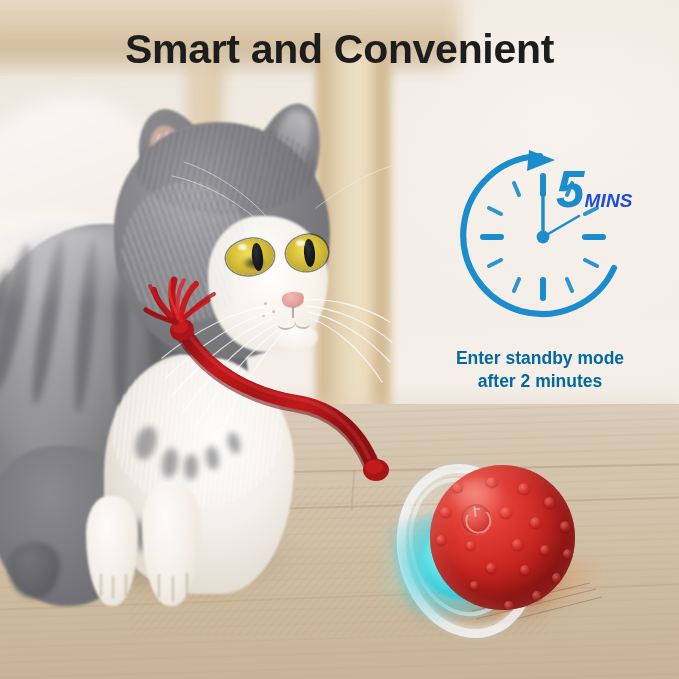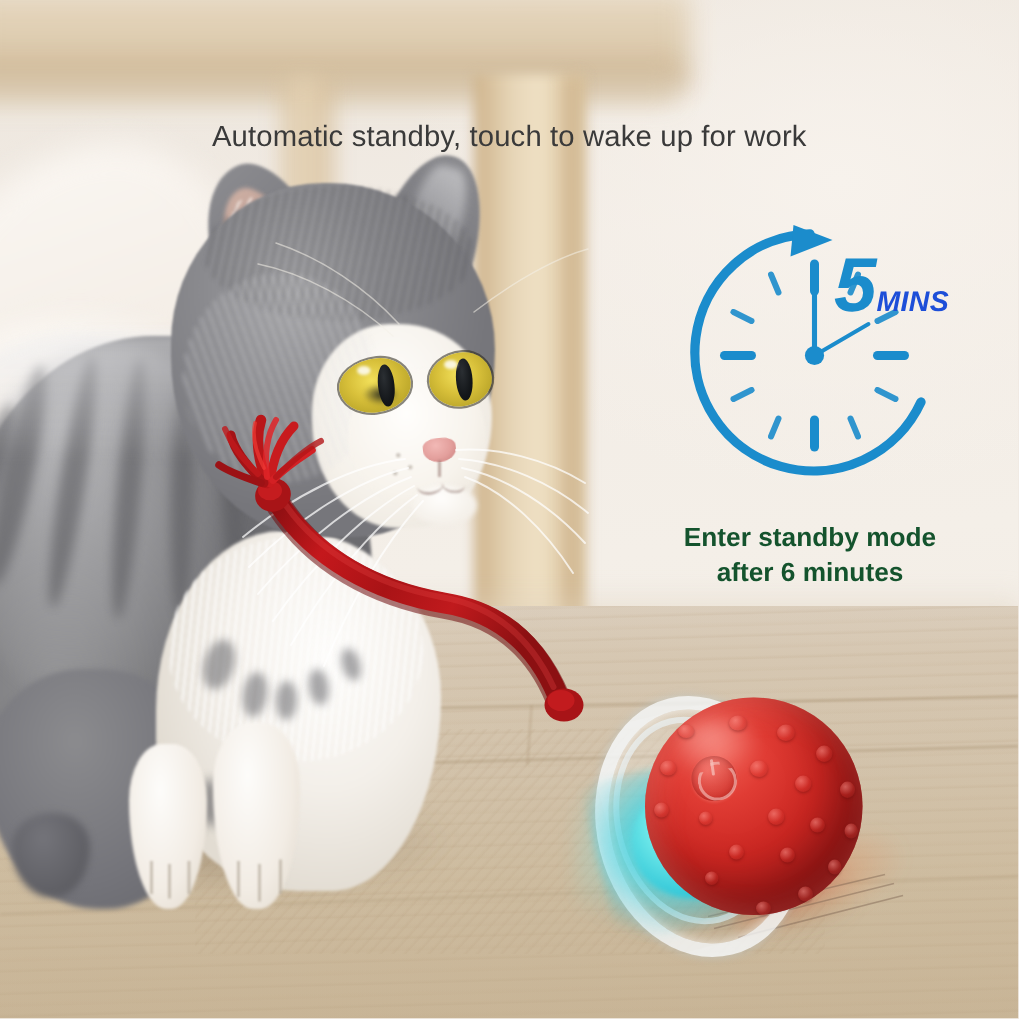--- a/index.html
+++ b/index.html
@@ -414,21 +414,21 @@
   .title{
     position:absolute;left:0;top:26px;width:679px;text-align:center;
     font-size:41px;font-weight:bold;color:#1d1d1d;letter-spacing:-.3px;
   }
   .subtitle{
     position:absolute;left:0;top:80px;width:679px;text-align:center;
     font-size:19.5px;color:#3a3a3a;letter-spacing:.1px;
   }
   .caption-clock{
     position:absolute;left:405px;top:347px;width:270px;text-align:center;
-    font-size:17.5px;font-weight:bold;color:#14532d;line-height:1.32;
+    font-size:17.5px;font-weight:bold;color:#0369a1;line-height:1.32;
   }
   .caption-bottom{
     position:absolute;left:0;top:648px;width:679px;text-align:center;
     font-size:17.5px;font-weight:bold;color:#151515;letter-spacing:-.1px;
   }
 </style>
 </head>
 <body>
 
 <div id="stage">
@@ -658,20 +658,20 @@
       <line x1="88" y1="89" x2="88" y2="47" stroke="#1b8ccc" stroke-width="3.4" stroke-linecap="round"></line>
       <line x1="88" y1="89" x2="124" y2="68" stroke="#1b8ccc" stroke-width="2.6" stroke-linecap="round"></line>
       <circle cx="88" cy="89" r="6.4" fill="#1b8ccc"></circle>
     </g>
   </svg>
 
   <div style="position:absolute;left:556px;top:164px;">
     <span style="font-size:51px;font-style:italic;font-weight:bold;color:#1b8ccc;line-height:1;">5</span><span style="font-size:19px;font-style:italic;font-weight:bold;color:#1d4ed8;letter-spacing:.2px;">MINS</span>
   </div>
 
-  <div class="subtitle">Automatic standby, touch to wake up for work</div>
+  <div class="title">Smart and Convenient</div>
 
   <div class="caption-clock">
     <div>Enter standby mode</div>
-    <div>after 6 minutes</div>
+    <div>after 2 minutes</div>
   </div>
 
 </div>
 
 </body></html>

